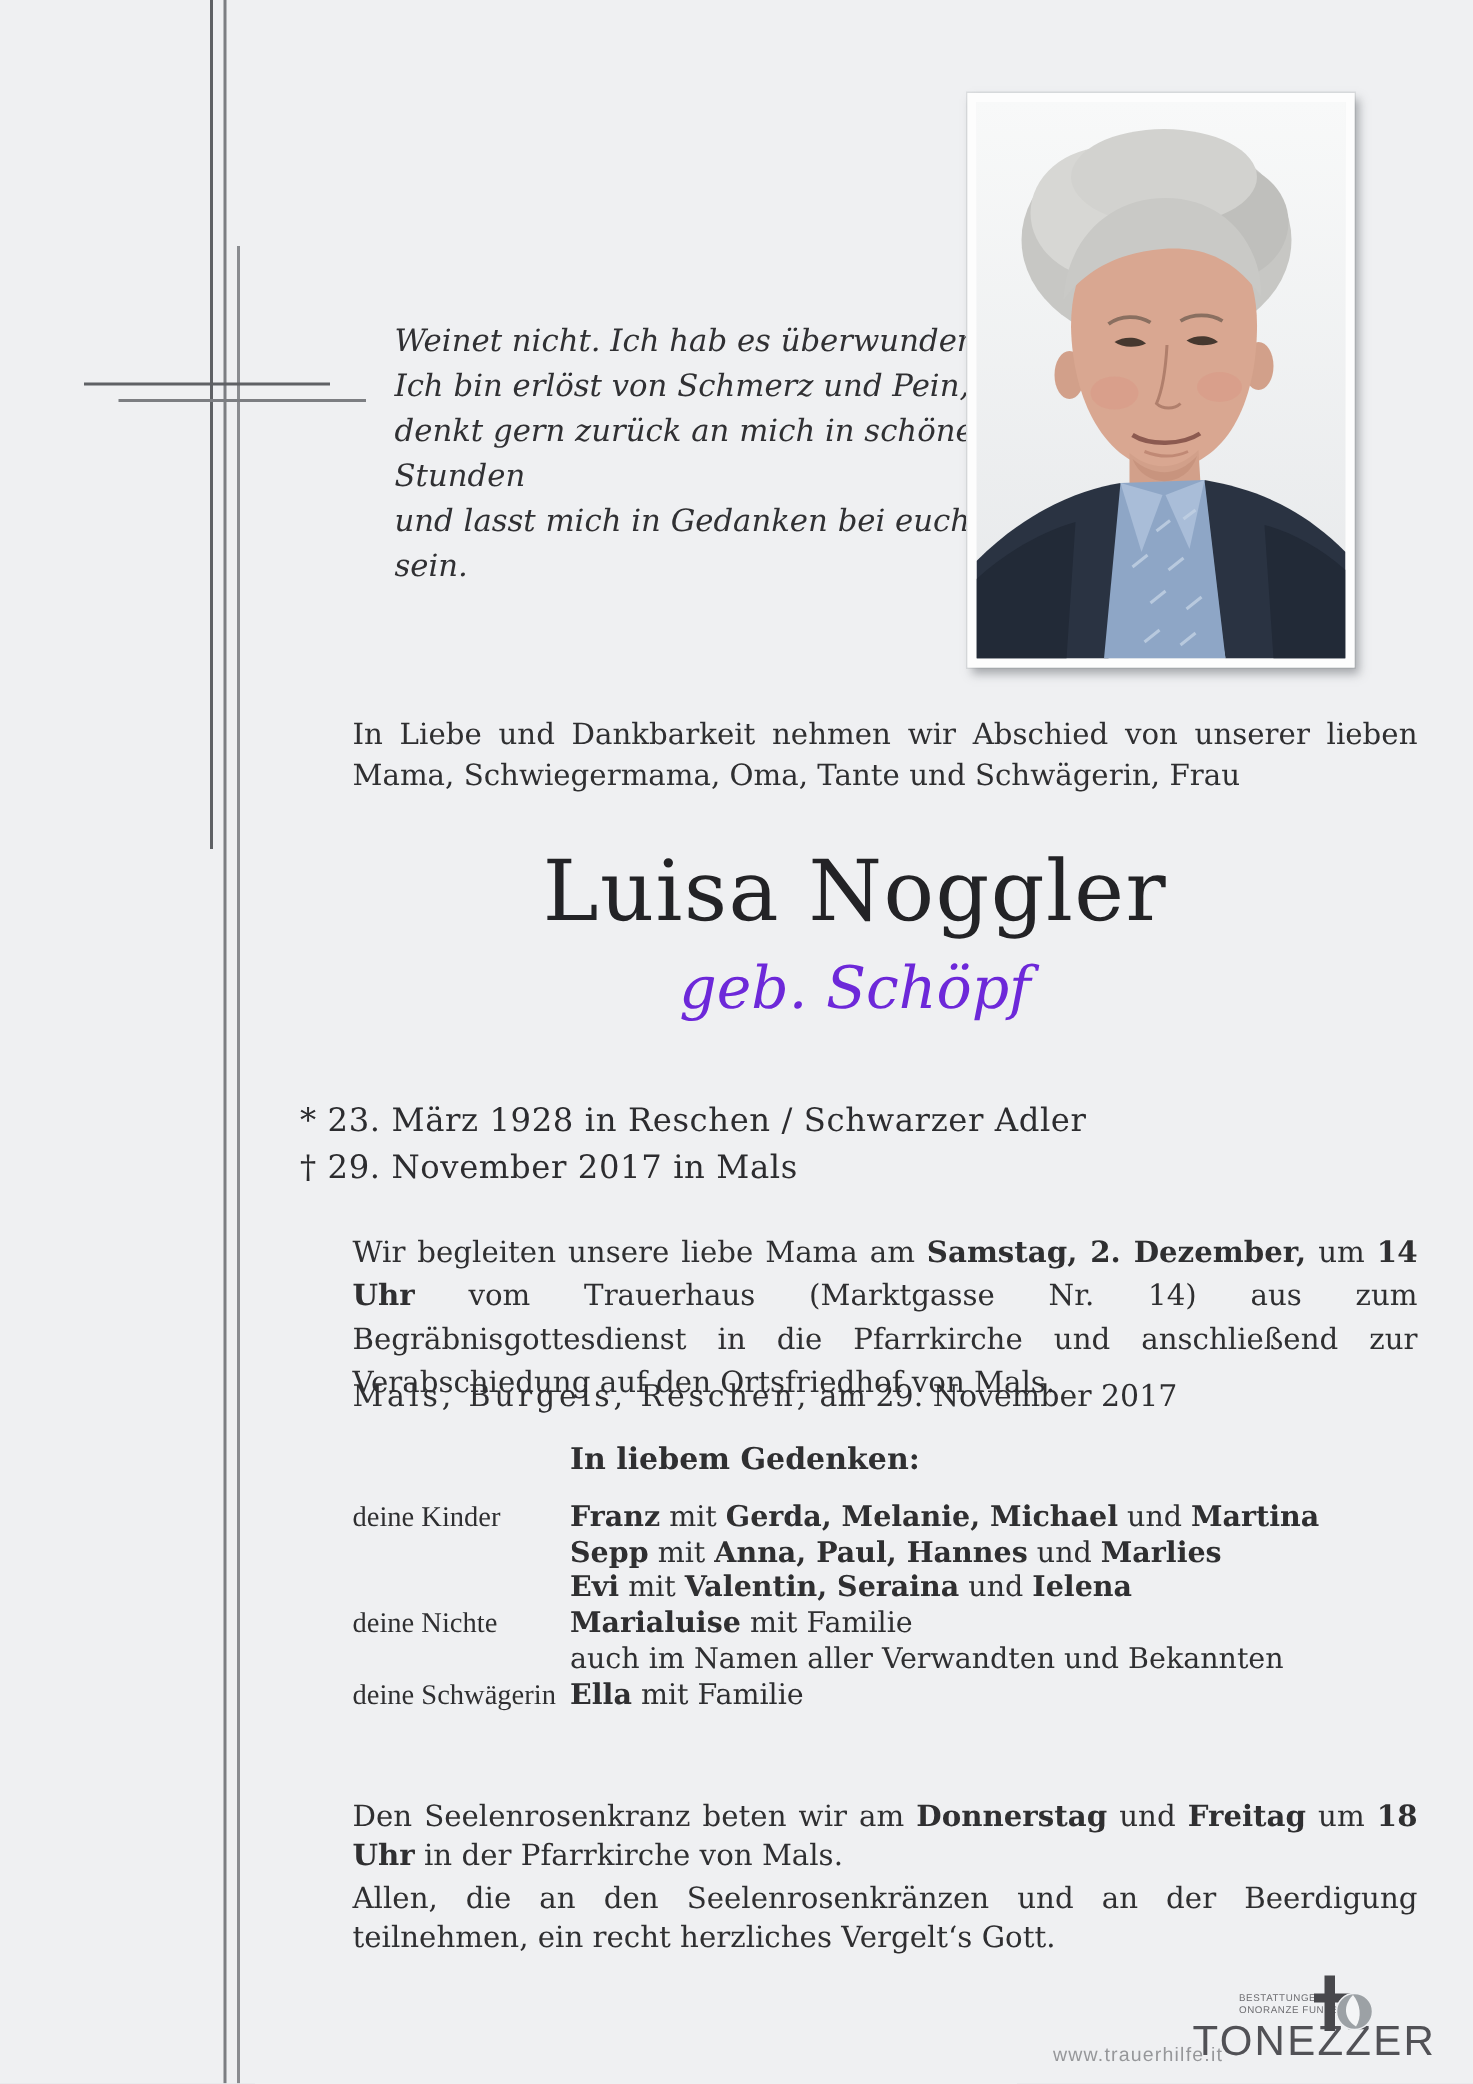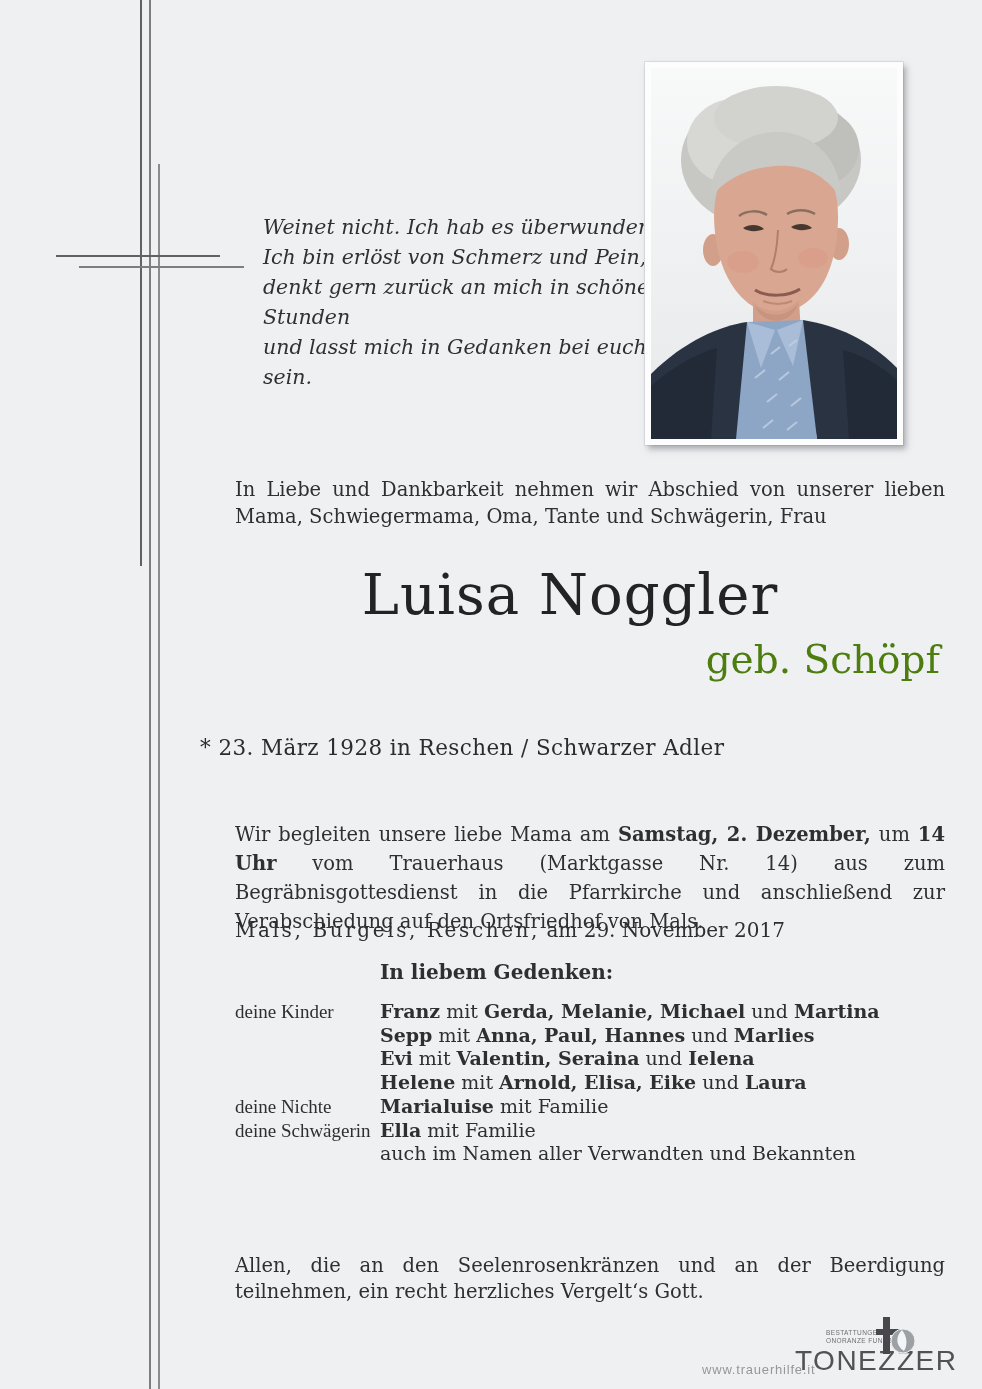--- a/index.html
+++ b/index.html
@@ -39,21 +39,21 @@
   #funeral { top:820px; line-height:29px; }
   #rosary  { top:1198px; line-height:26px; }
   #thanks  { top:1253px; line-height:26px; }
 
   
   #name-block { position:absolute; left:200px; top:556px; width:740px; text-align:center; }
   #deceased-name {
     font-size:56px; line-height:78px;
     letter-spacing:1px; color:#232326; font-weight:400;
   }
-  #maiden-name { font-size:39px; line-height:52px; color:#4d7c0f;text-align:right; }
+  #maiden-name { font-style:italic; font-size:39px; line-height:52px; color:#6d28d9; }
   #dates { position:absolute; left:200px; top:732px; width:740px; 
            font-size:21.5px; line-height:31px; letter-spacing:.4px; color:#2c2c2f; }
 
   
   #dateline { position:absolute; left:235px; top:918px; font-size:20px; color:#2f2f31; }
   #dateline .places { letter-spacing:2.6px; }
 
   
   #gedenken-heading { position:absolute; left:380px; top:960px; font-size:20px; color:#2f2f31;font-weight:bold; }
   #memorial { position:absolute; left:235px; top:1000px; width:710px; font-size:19px; }
@@ -160,20 +160,21 @@
 
   <div id="intro" class="para"><span>In Liebe und Dankbarkeit nehmen wir Abschied von unserer lieben Mama, Schwiegermama, Oma, Tante und Schwägerin, Frau</span></div>
 
   <div id="name-block">
     <div id="deceased-name">Luisa Noggler</div>
     <div id="maiden-name">geb. Schöpf</div>
   </div>
 
   <div id="dates">
     <div>* 23. März 1928 in Reschen / Schwarzer Adler</div>
+    <div>† 29. November 2017 in Mals</div>
   </div>
 
   <div id="funeral" class="para"><span>Wir begleiten unsere liebe Mama am </span><span class="b">Samstag, 2. Dezember,</span><span> um </span><span class="b">14 Uhr</span><span> vom Trauerhaus (Marktgasse Nr. 14) aus zum Begräbnisgottesdienst in die Pfarrkirche und anschließend zur Verabschiedung auf den Ortsfriedhof von Mals.</span></div>
 
   <div id="dateline">
     <span class="places">Mals, Burgeis, Reschen,</span><span> am 29. November 2017</span>
   </div>
 
   <div id="gedenken-heading">In liebem Gedenken:</div>
 
@@ -185,36 +186,36 @@
     <div class="mem-row">
       <div class="mem-label"></div>
       <div class="mem-value"><span class="b">Sepp</span><span> mit </span><span class="b">Anna, Paul, Hannes</span><span> und </span><span class="b">Marlies</span></div>
     </div>
     <div class="mem-row">
       <div class="mem-label"></div>
       <div class="mem-value"><span class="b">Evi</span><span> mit </span><span class="b">Valentin, Seraina</span><span> und </span><span class="b">Ielena</span></div>
     </div>
     <div class="mem-row">
       <div class="mem-label"></div>
-      <div class="mem-value"><span class="b">Helene</span><span> mit </span><span class="b">Arnold, Elisa, Eike</span><span> und </span><span class="b">Laura</span></div>
     </div>
     <div class="mem-row gap">
       <div class="mem-label">deine Nichte</div>
       <div class="mem-value"><span class="b">Marialuise</span><span> mit Familie</span></div>
     </div>
     <div class="mem-row">
+      <div class="mem-label"></div>
+      <div class="mem-value"><span>auch im Namen aller Verwandten und Bekannten</span></div>
+    </div>
+    <div class="mem-row">
       <div class="mem-label">deine Schwägerin</div>
       <div class="mem-value"><span class="b">Ella</span><span> mit Familie</span></div>
     </div>
-    <div class="mem-row">
-      <div class="mem-label"></div>
-      <div class="mem-value"><span>auch im Namen aller Verwandten und Bekannten</span></div>
-    </div>
-  </div>
-
+  </div>
+
+  <div id="rosary" class="para"><span>Den Seelenrosenkranz beten wir am </span><span class="b">Donnerstag</span><span> und </span><span class="b">Freitag</span><span> um </span><span class="b">18 Uhr</span><span> in der Pfarrkirche von Mals.</span></div>
 
   <div id="thanks" class="para"><span>Allen, die an den Seelenrosenkränzen und an der Beerdigung teilnehmen, ein recht herzliches Vergelt‘s Gott.</span></div>
 
   <div id="website">www.trauerhilfe.it</div>
 
   <div id="brand-tiny">
     <div>BESTATTUNGEN-</div>
     <div>ONORANZE FUNEBRI</div>
   </div>
   <div id="brand-name">TONEZZER</div>

